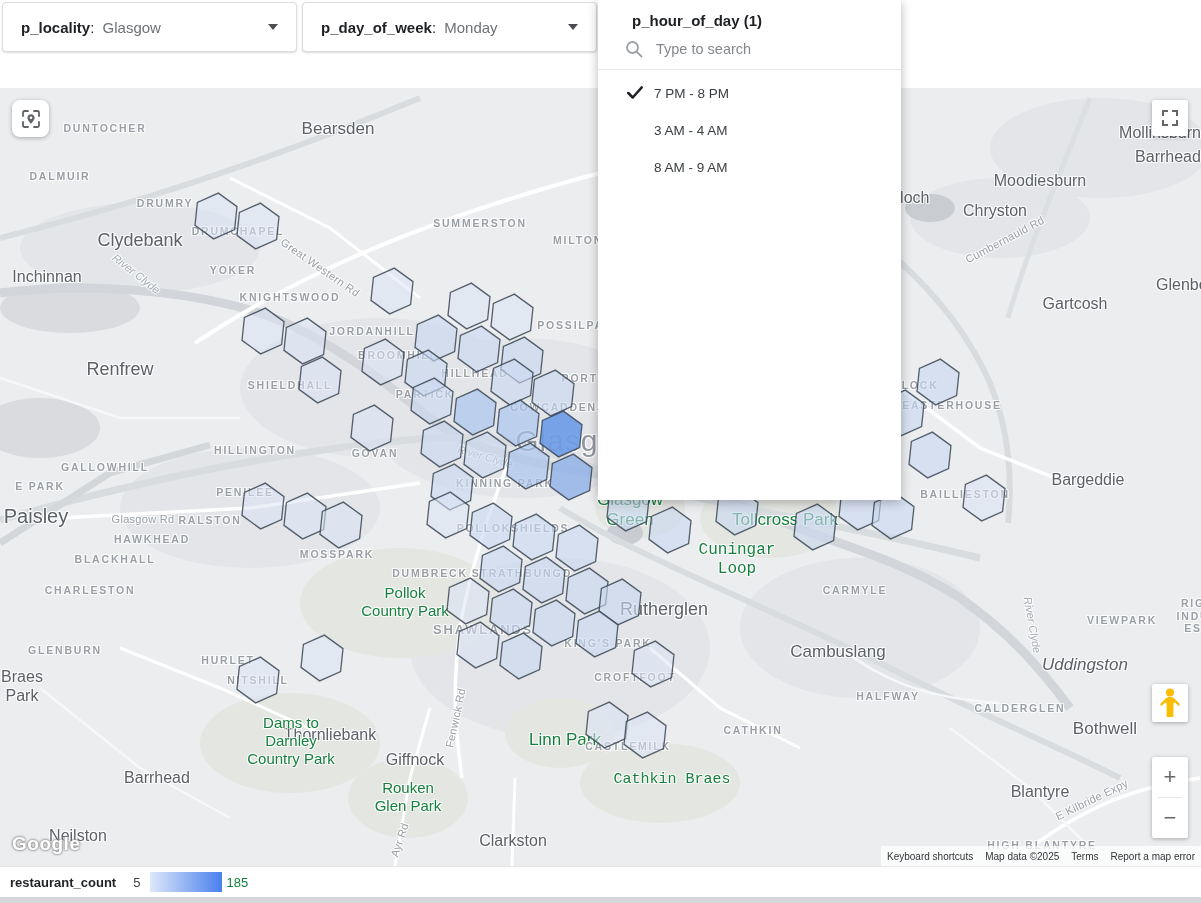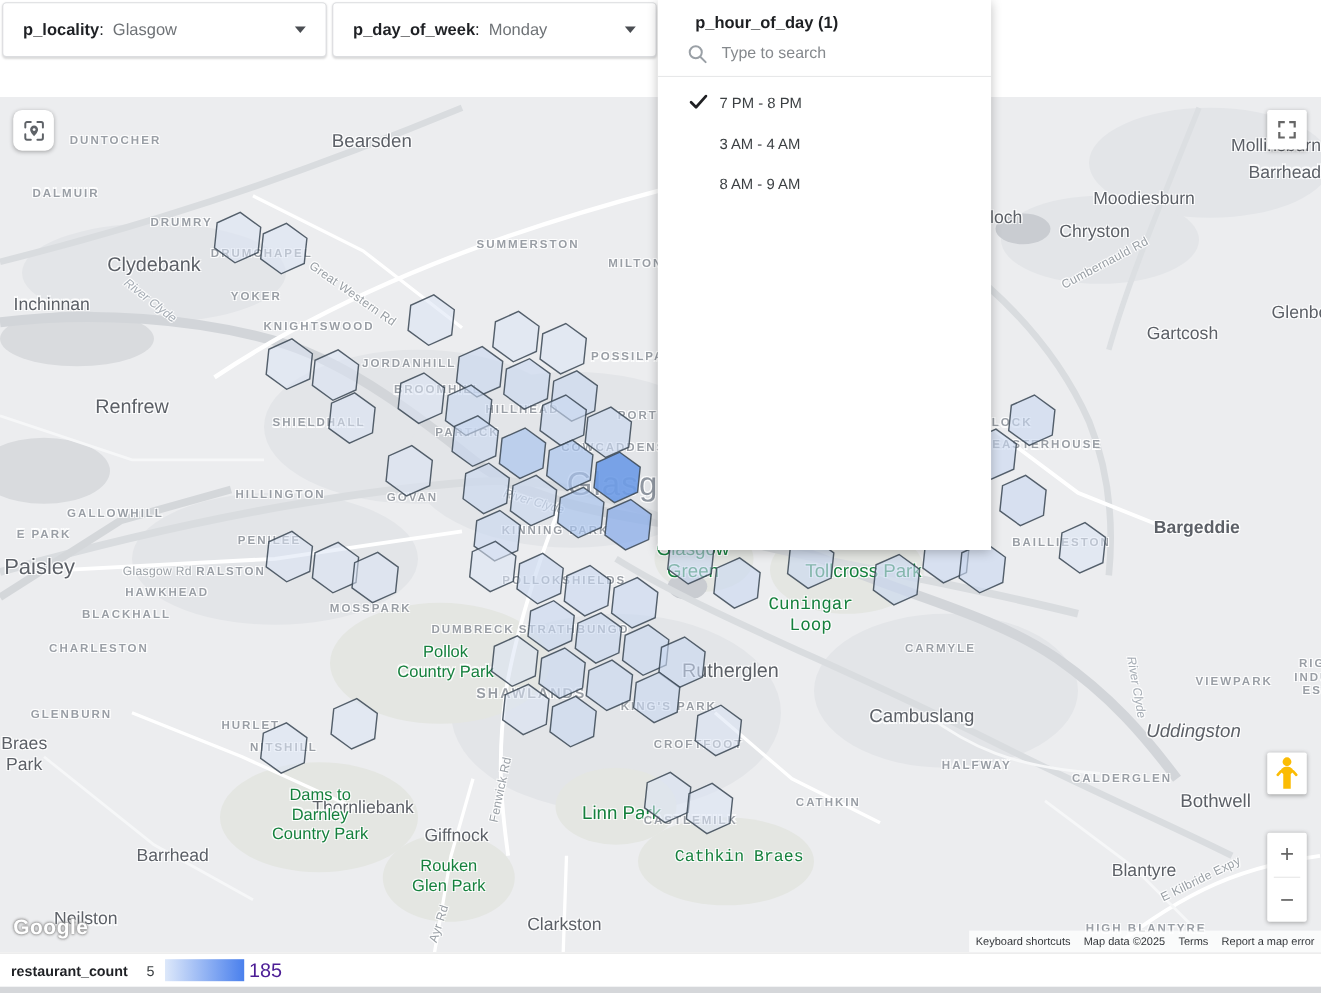--- a/index.html
+++ b/index.html
@@ -57,21 +57,21 @@
   .opt{position:relative;height:37px;display:flex;align-items:center;padding-left:56px;cursor:pointer;}
   .opt .chk{position:absolute;left:28px;top:9px;width:20px;height:20px;}
   .opt .optlbl{font-size:13.5px;color:#3c4043;}
 
   
   .legendbar{position:absolute;left:0;top:866px;width:1201px;height:31px;background:#fff;border-top:1px solid #e5e5e5;
              box-sizing:border-box;display:flex;align-items:center;z-index:5;}
   .legendbar .lfield{font-size:13px;font-weight:700;color:#1f2125;margin-left:10px;}
   .legendbar .lmin{font-size:13px;color:#3c4043;margin-left:17px;}
   .lgrad{width:72px;height:20px;margin-left:10px;}
-  .legendbar .lmax{font-size:18px;color:#4c1d95;margin-left:4px;}
+  .legendbar .lmax{font-size:13px;color:#15803d;margin-left:4px;}
   .scrollstrip{position:absolute;left:0;top:897px;width:1201px;height:6px;background:#d5d7da;z-index:5;}
 </style>
 </head>
 <body>
 
 <div class="app">
 
   <div class="map">
     <svg class="base-art" width="1201" height="778" viewBox="0 0 1201 778">
 
@@ -239,21 +239,21 @@
         </div>
         <div class="mlbl district" style="left: 505px; top: 395px; transform: translate(-50%, -50%);">
           <div>KINNING PARK</div>
         </div>
         <div class="mlbl district" style="left: 245px; top: 404px; transform: translate(-50%, -50%);">
           <div>PENILEE</div>
         </div>
         <div class="mlbl district" style="left: 965px; top: 406px; transform: translate(-50%, -50%);">
           <div>BAILLIESTON</div>
         </div>
-        <div class="mlbl city" style="left: 1088px; top: 392px; transform: translate(-50%, -50%); font-weight: bold;">
+        <div class="mlbl city" style="left: 1088px; top: 392px; transform: translate(-50%, -50%);">
           <div>Bargeddie</div>
         </div>
         <div class="mlbl park" style="left: 630px; top: 422px; font-size: 17px; transform: translate(-50%, -50%);">
           <div>Glasgow</div>
           <div>Green</div>
         </div>
         <div class="mlbl city" style="left: 36px; top: 428px; font-size: 20px; transform: translate(-50%, -50%);">
           <div>Paisley</div>
         </div>
         <div class="mlbl road" style="left: 143px; top: 432px; transform: translate(-50%, -50%);">

